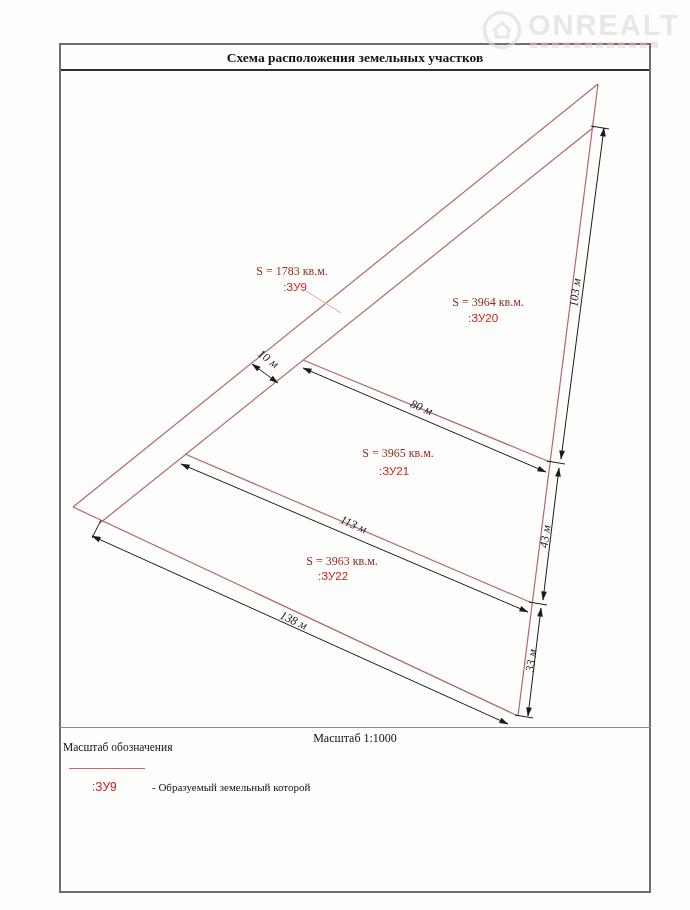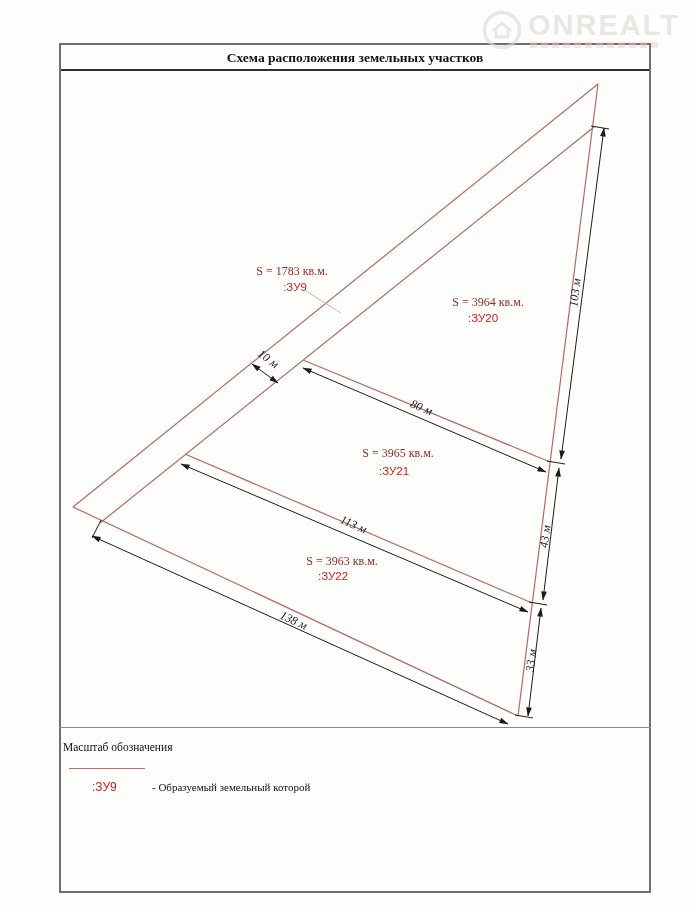--- a/index.html
+++ b/index.html
@@ -138,20 +138,21 @@
       <text class="t-dim" x="420" y="411" transform="rotate(22.5 420 411)">80 м</text>
       <text class="t-dim" x="352" y="528" transform="rotate(23.2 352 528)">113 м</text>
       <text class="t-dim" x="292" y="624" transform="rotate(24.8 292 624)">138 м</text>
       <text class="t-dim" x="579" y="293" transform="rotate(-83 579 293)">103 м</text>
       <text class="t-dim" x="549" y="537" transform="rotate(-83 549 537)">43 м</text>
       <text class="t-dim" x="535" y="661" transform="rotate(-83 535 661)">33 м</text>
     </g>
   </svg>
 
   <div class="scale-divider"></div>
+  <div class="scale-label">Масштаб 1:1000</div>
 
   <div class="legend">
     <div class="legend-heading">Масштаб обозначения</div>
     <div class="legend-row legend-row-1">
       <div class="legend-line-sample"></div>
     </div>
     <div class="legend-row legend-row-2">
       <div class="legend-zu-sample">:ЗУ9</div>
       <div class="legend-text">- Образуемый земельный которой</div>
     </div>

